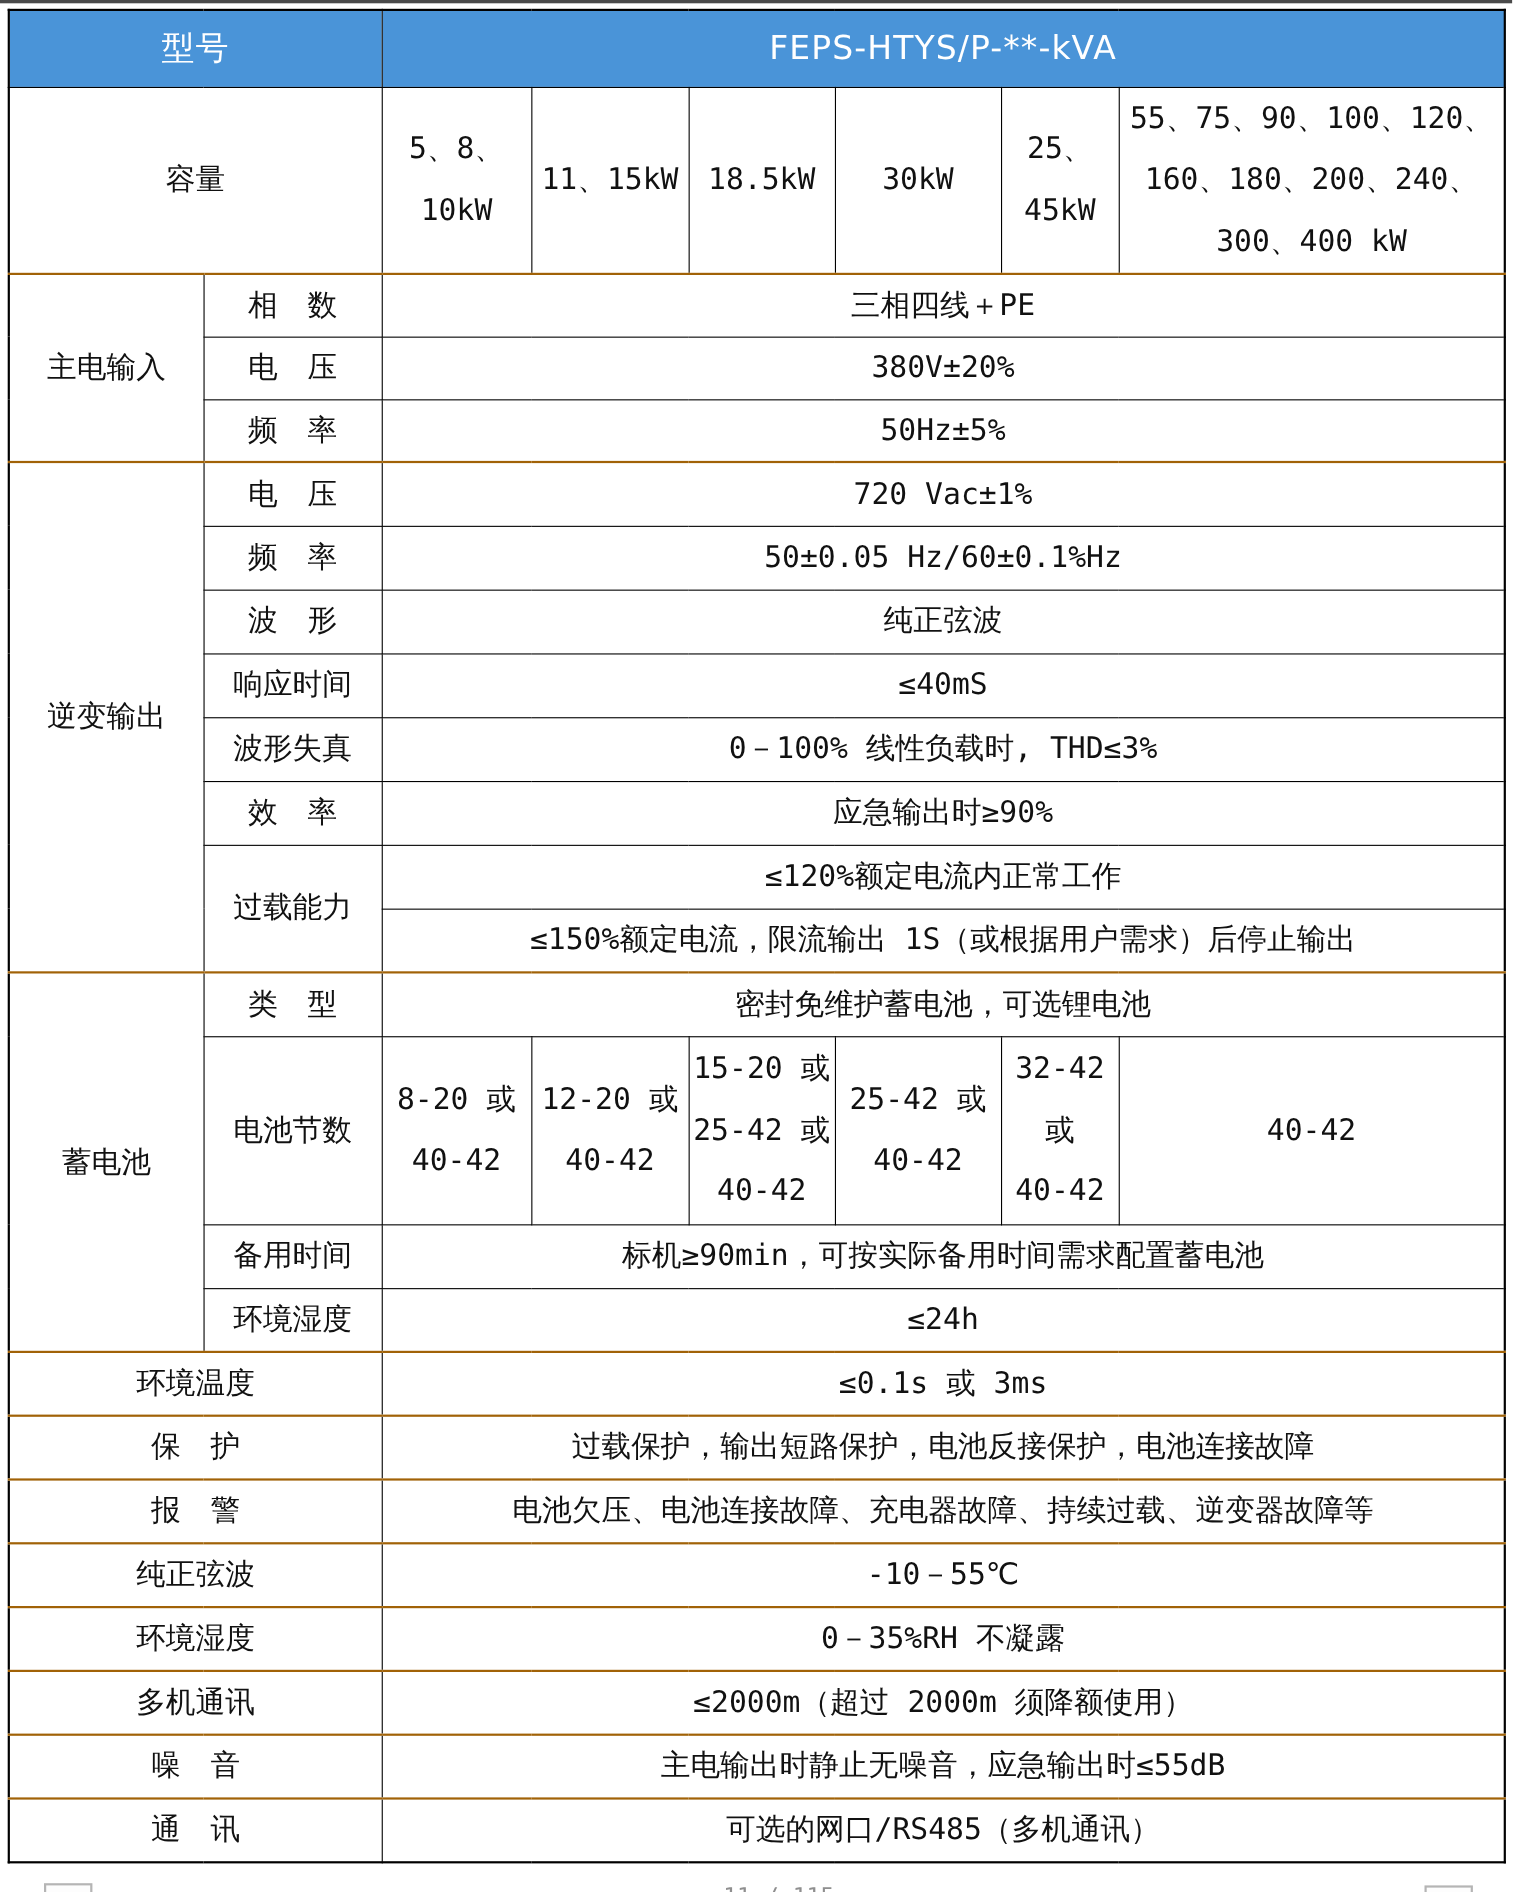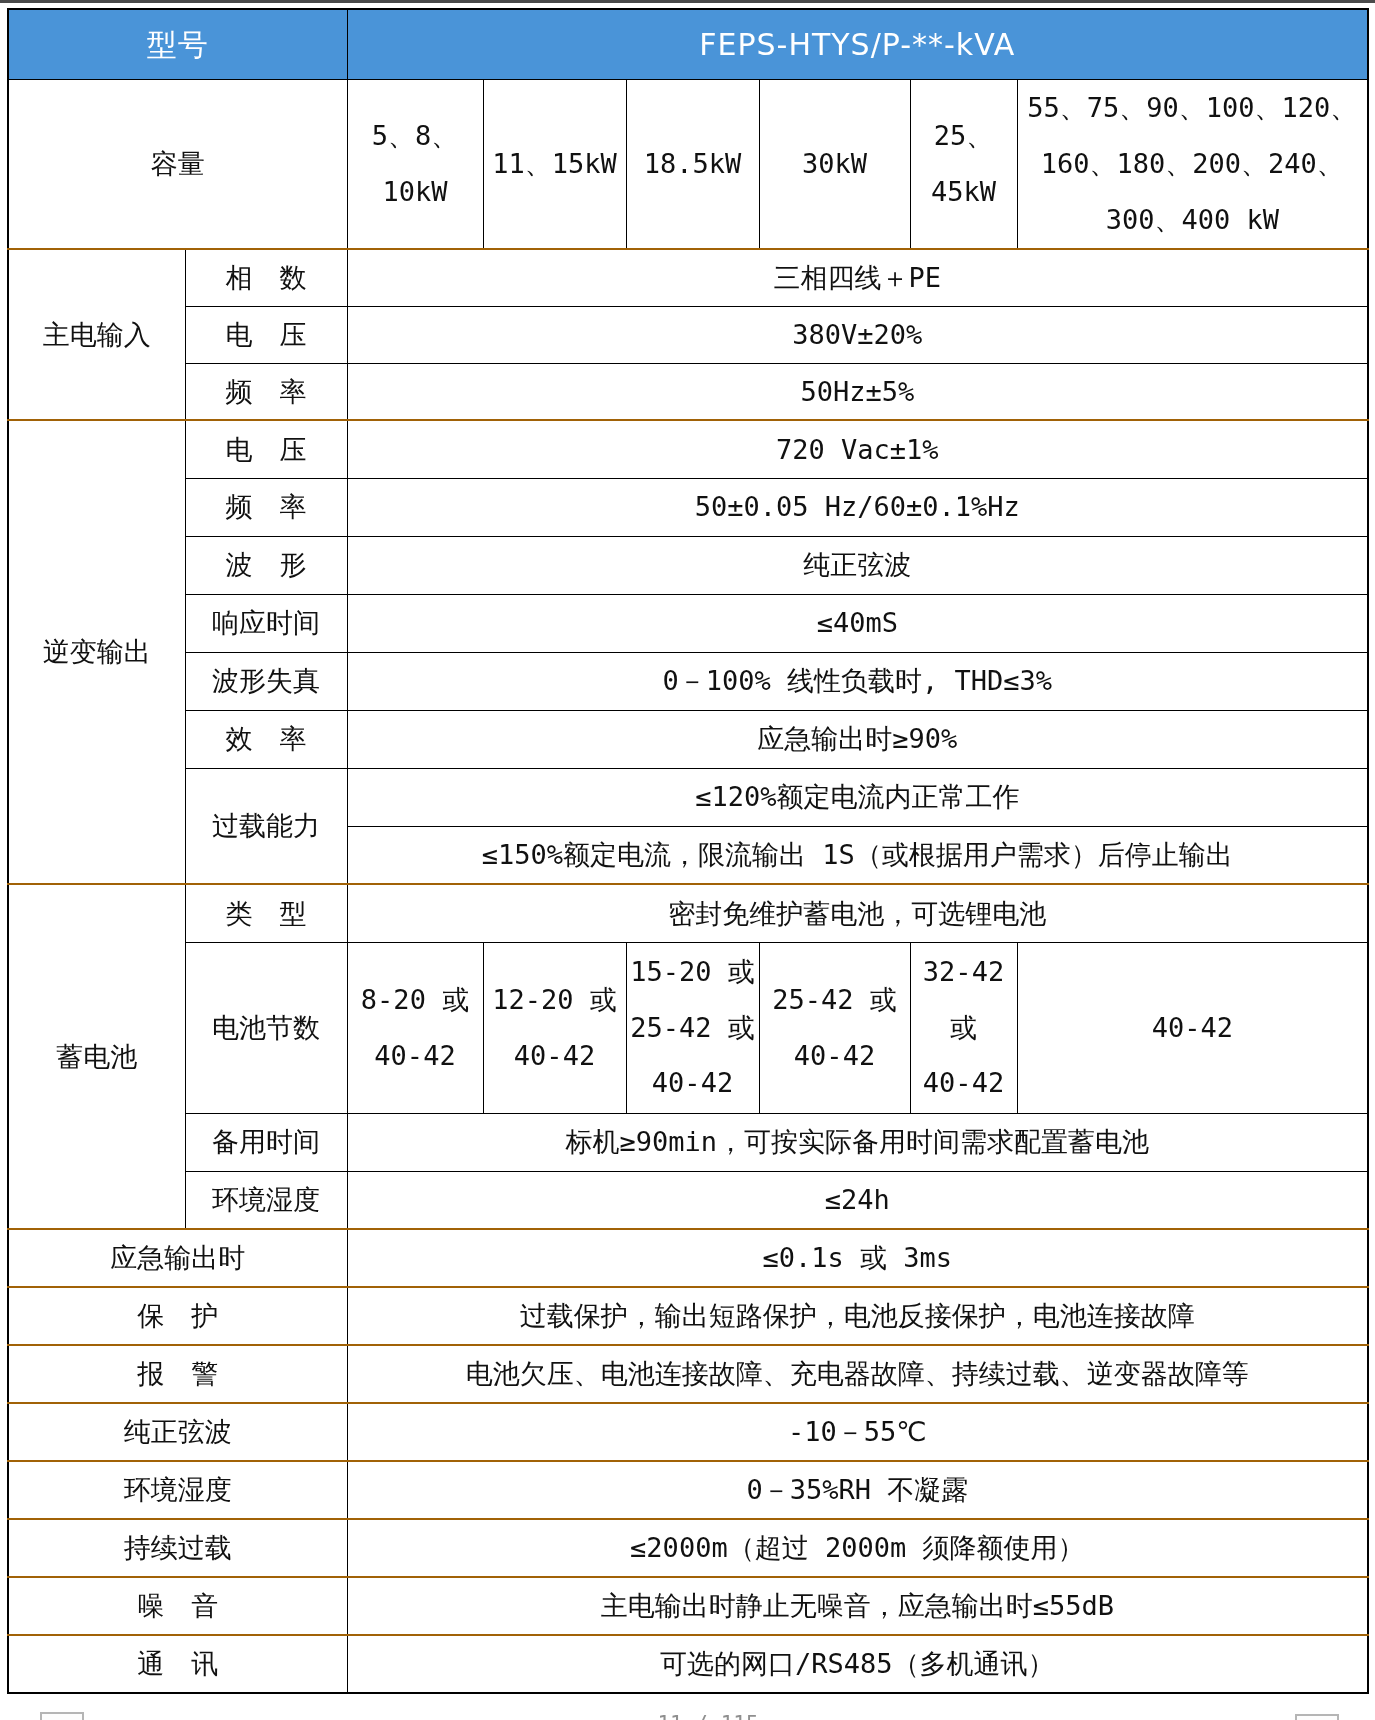--- a/index.html
+++ b/index.html
@@ -157,41 +157,41 @@
     <tr class="r-m">
       <td>备用时间</td>
       <td colspan="6">标机≥90min，可按实际备用时间需求配置蓄电池</td>
     </tr>
     <tr class="r-m">
       <td>环境湿度</td>
       <td colspan="6">≤24h</td>
     </tr>
 
     <tr class="r-m sep">
-      <td colspan="2">应急输出时</td>
+      <td colspan="2">环境温度</td>
       <td colspan="6">≤0.1s 或 3ms</td>
     </tr>
     <tr class="r-m sep">
       <td colspan="2">保　护</td>
       <td colspan="6">过载保护，输出短路保护，电池反接保护，电池连接故障</td>
     </tr>
     <tr class="r-m sep">
       <td colspan="2">报　警</td>
       <td colspan="6">电池欠压、电池连接故障、充电器故障、持续过载、逆变器故障等</td>
     </tr>
     <tr class="r-m sep">
       <td colspan="2">纯正弦波</td>
       <td colspan="6">-10－55℃</td>
     </tr>
     <tr class="r-m sep">
       <td colspan="2">环境湿度</td>
       <td colspan="6">0－35%RH 不凝露</td>
     </tr>
     <tr class="r-m sep">
-      <td colspan="2">持续过载</td>
+      <td colspan="2">多机通讯</td>
       <td colspan="6">≤2000m（超过 2000m 须降额使用）</td>
     </tr>
     <tr class="r-m sep">
       <td colspan="2">噪　音</td>
       <td colspan="6">主电输出时静止无噪音，应急输出时≤55dB</td>
     </tr>
     <tr class="r-m sep">
       <td colspan="2">通　讯</td>
       <td colspan="6">可选的网口/RS485（多机通讯）</td>
     </tr>

